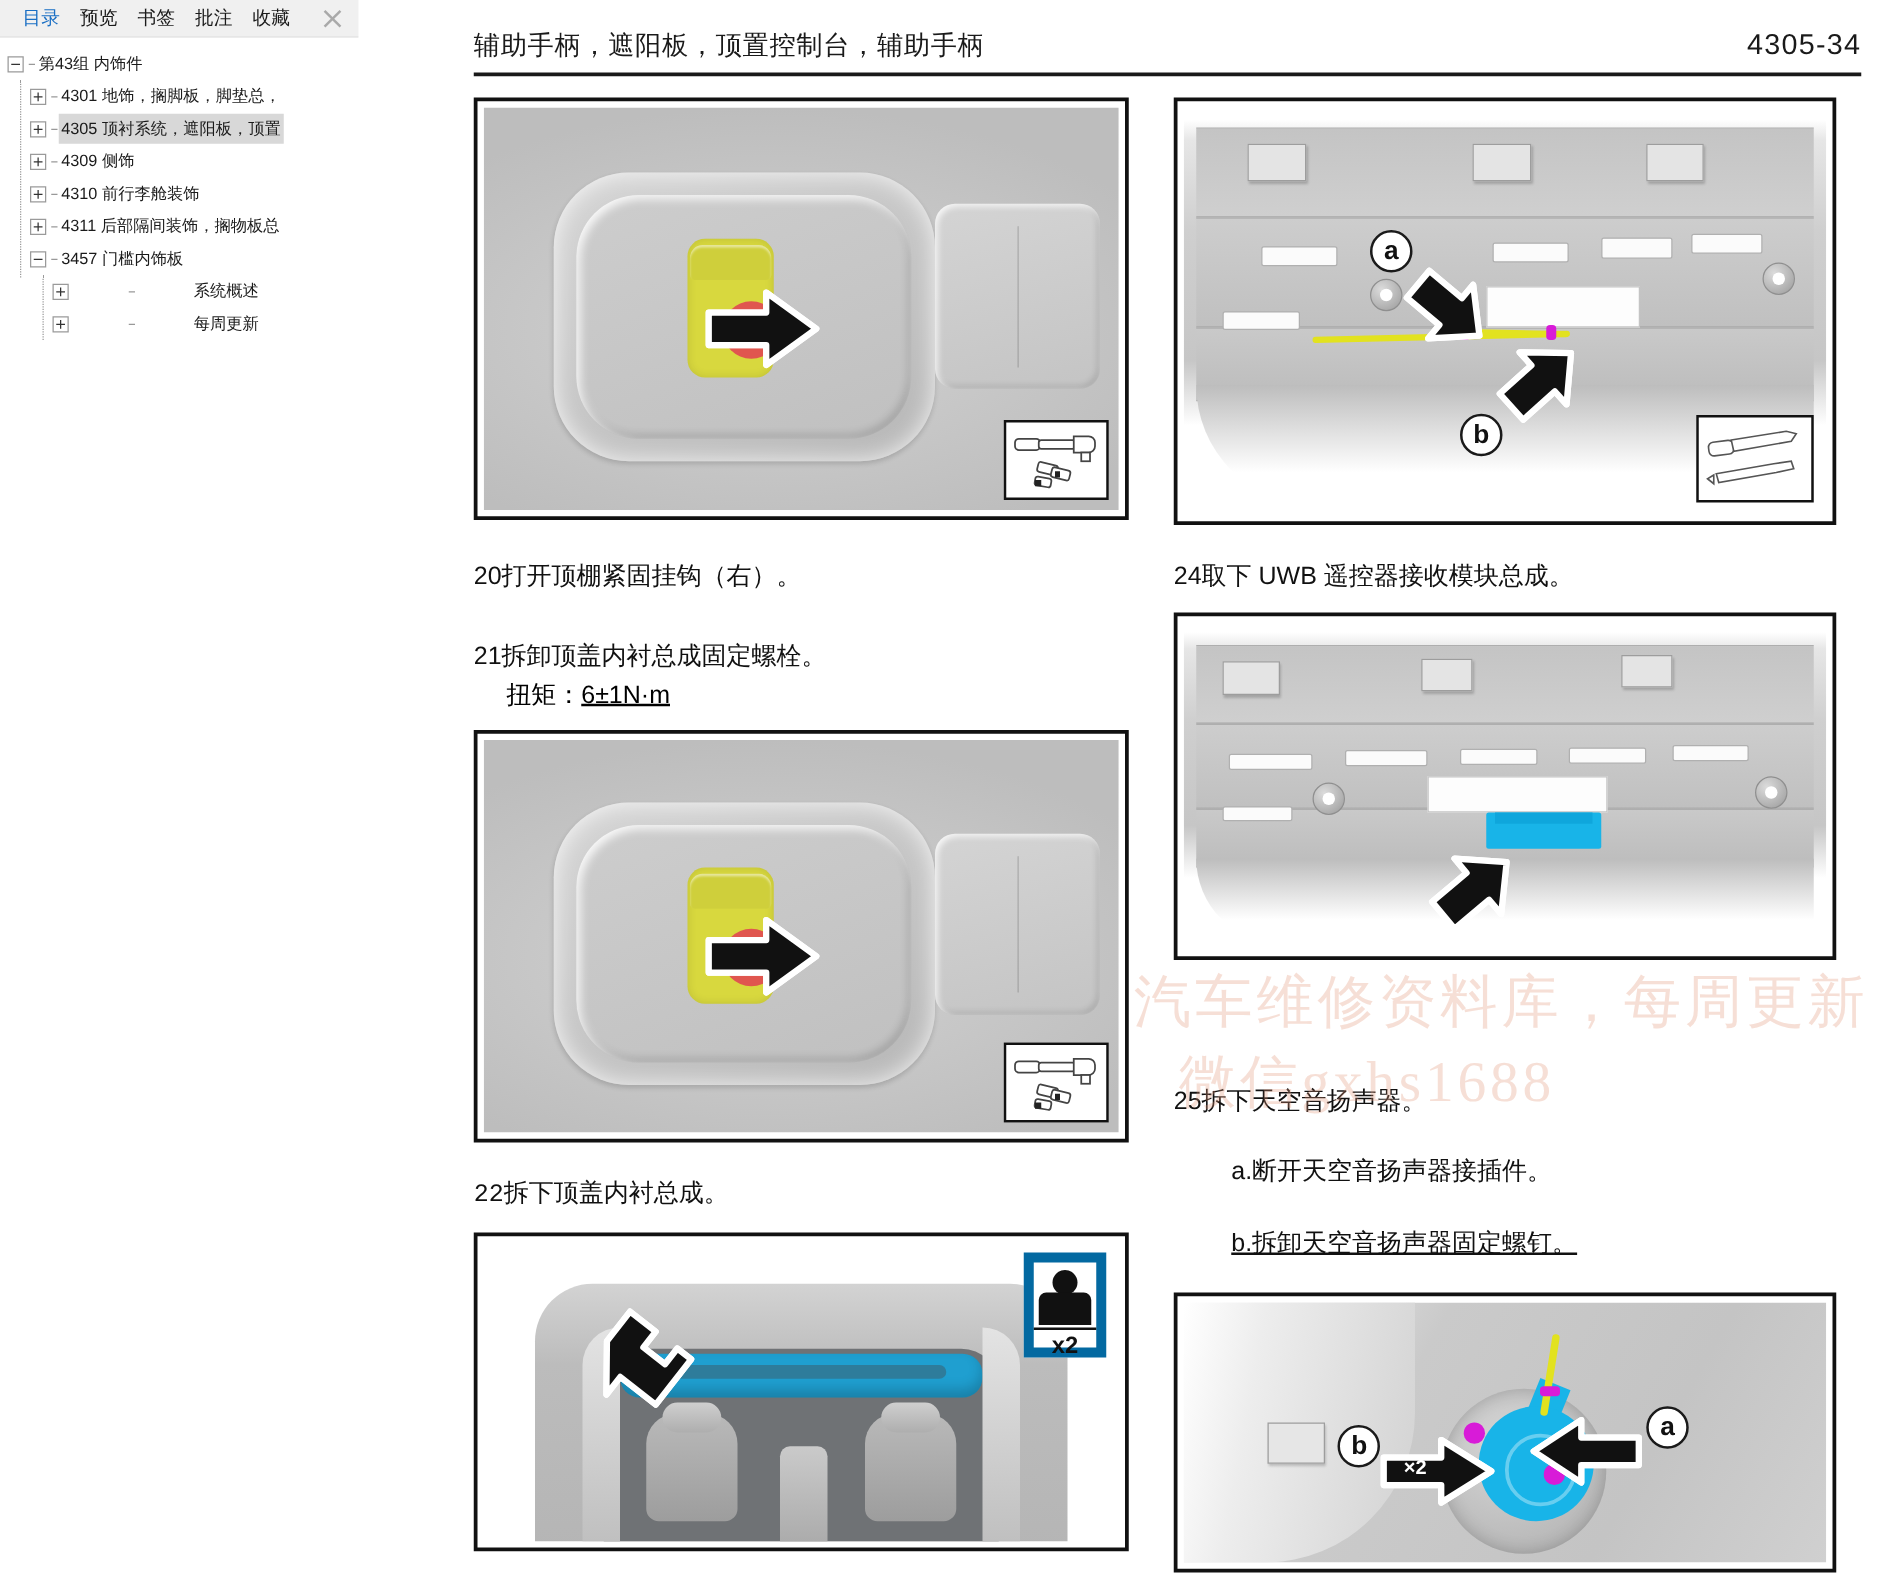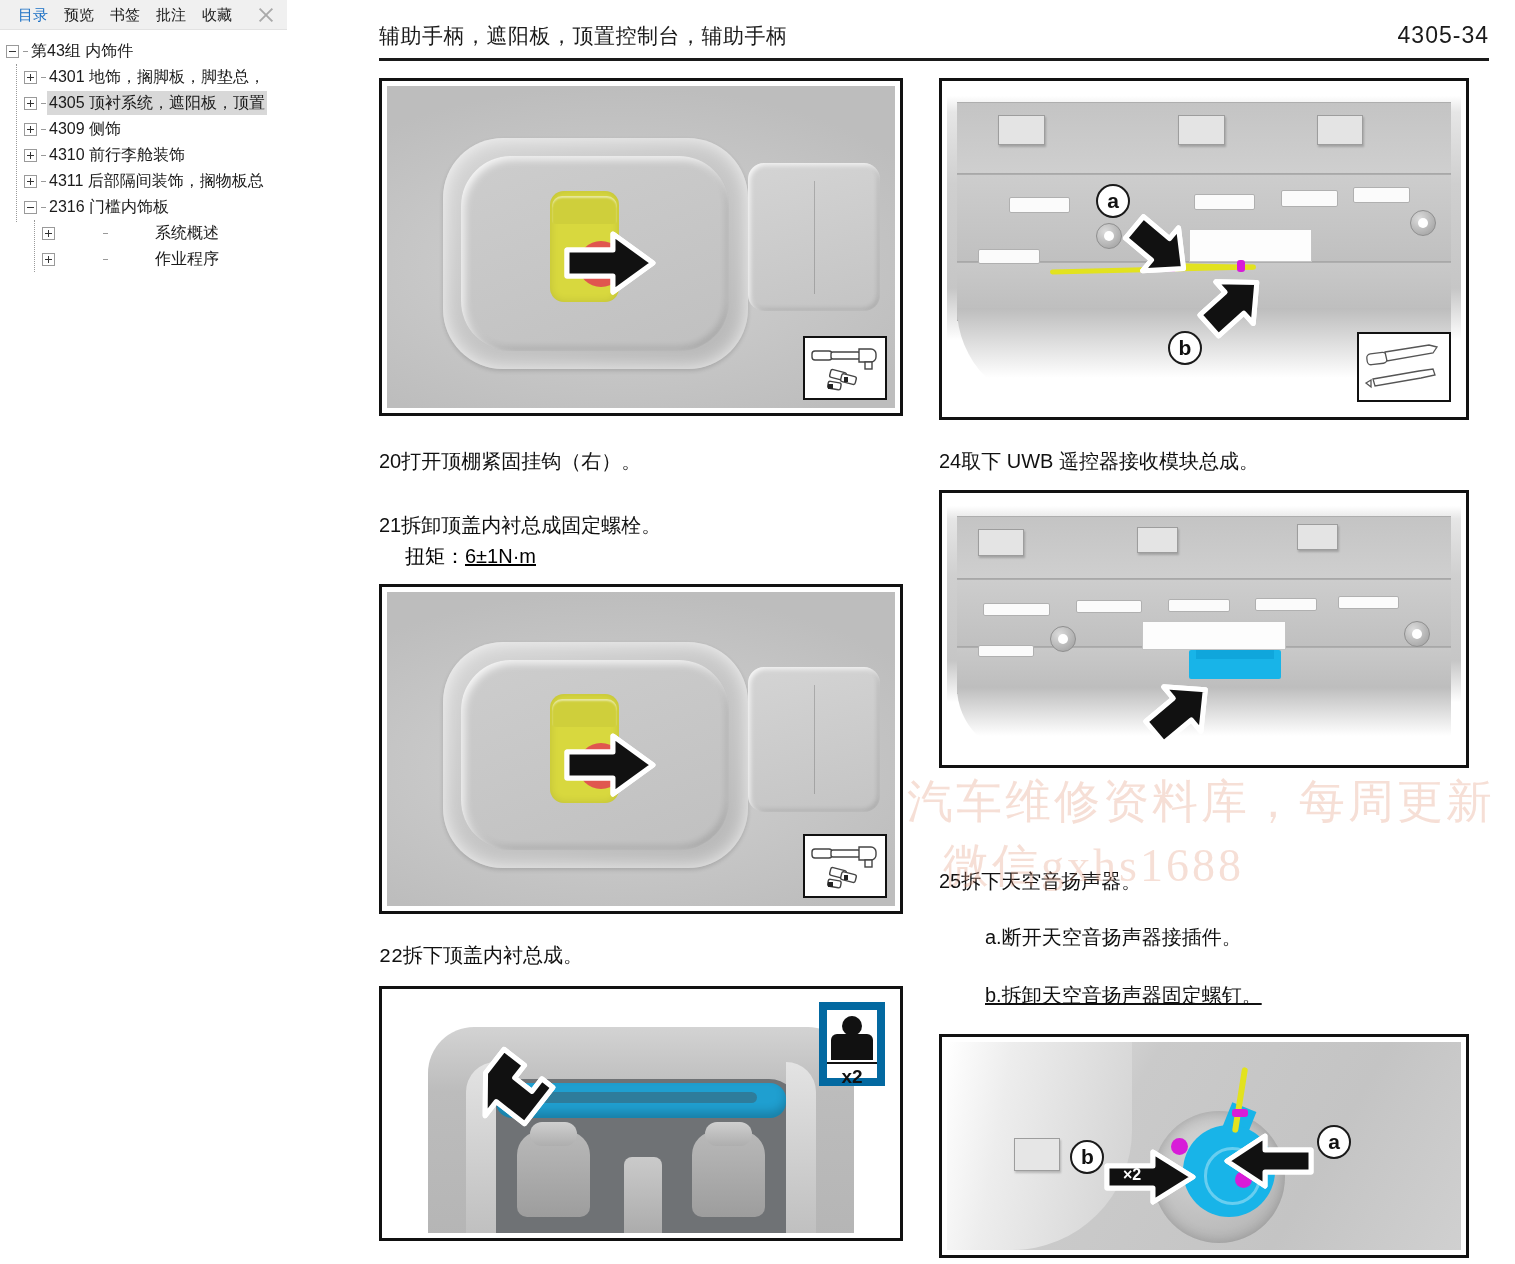--- a/index.html
+++ b/index.html
@@ -84,21 +84,21 @@
     content: "";
     position: absolute;
     left: 5px; top: 2px;
     width: 1px; height: 7px;
     background: #333;
   }
   .node .dash {
     width: 5px; height: 1px; background: #999;
     flex: 0 0 5px; margin-right: 1px;
   }
-  .node .label { font-size: 16px; line-height: 22px; padding: 1px 2px; }
+  .node .label { font-size: 13px; line-height: 22px; padding: 1px 2px; }
   .node.selected .label { background: #d8d8d8; }
   .lvl0 { padding-left: 2px; }
   .lvl1 { padding-left: 20px; }
   .lvl2 { padding-left: 38px; gap: 44px; }
   .vline {
     position: absolute;
     left: 12px;
     top: 26px;
     width: 0;
     border-left: 1px dotted #9a9a9a;
@@ -559,36 +559,36 @@
 
         <div class="node lvl1">
           <div class="toggle plus"></div>
           <div class="dash"></div>
           <div class="label">4311 后部隔间装饰，搁物板总</div>
         </div>
 
         <div class="node lvl1">
           <div class="toggle"></div>
           <div class="dash"></div>
-          <div class="label">2316 门槛内饰板</div>
+          <div class="label">3457 门槛内饰板</div>
         </div>
 
         <div style="position:relative;">
           <div class="vline2" style="top:0; height:52px;"></div>
 
           <div class="node lvl2">
             <div class="toggle plus"></div>
             <div class="dash"></div>
             <div class="label">系统概述</div>
           </div>
 
           <div class="node lvl2">
             <div class="toggle plus"></div>
             <div class="dash"></div>
-            <div class="label">作业程序</div>
+            <div class="label">每周更新</div>
           </div>
         </div>
       </div>
 
     </div>
   </div>
 
   <div id="divider">
     <div class="dk"></div>
     <div class="lt"></div>

